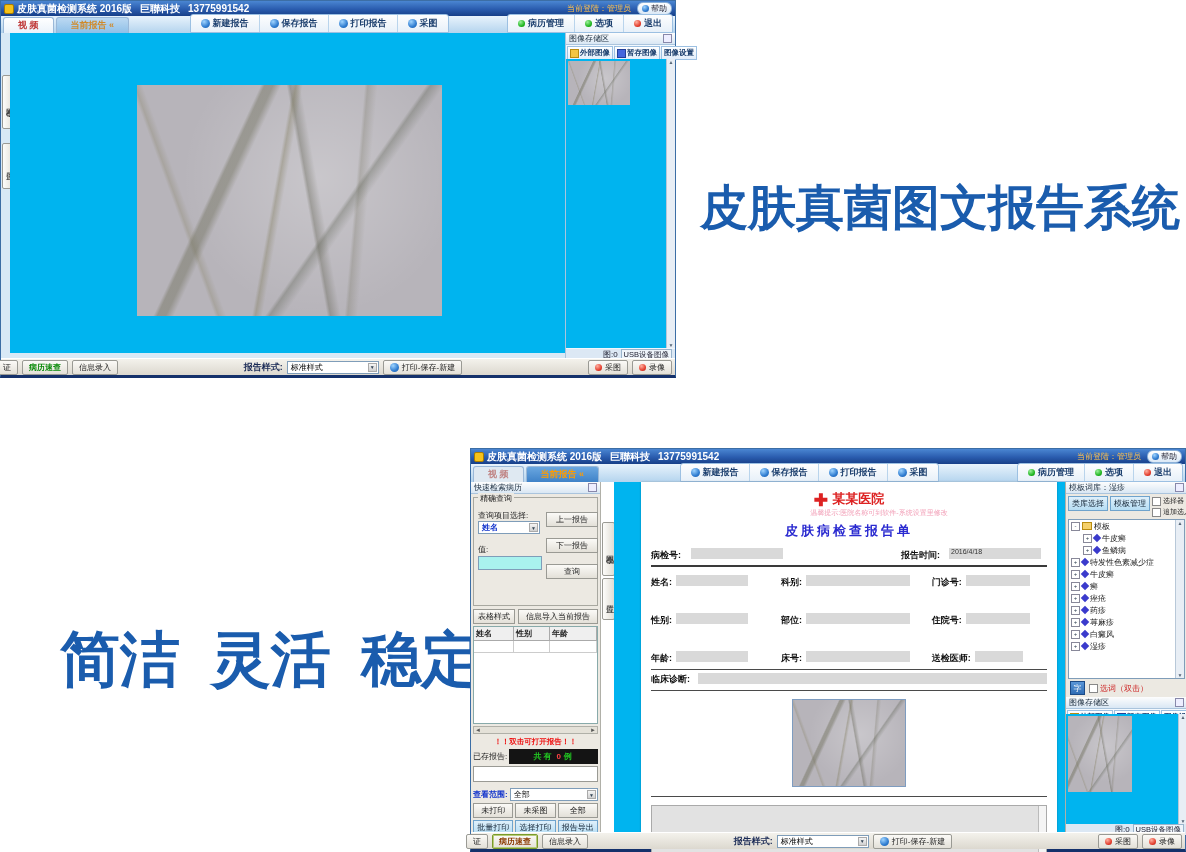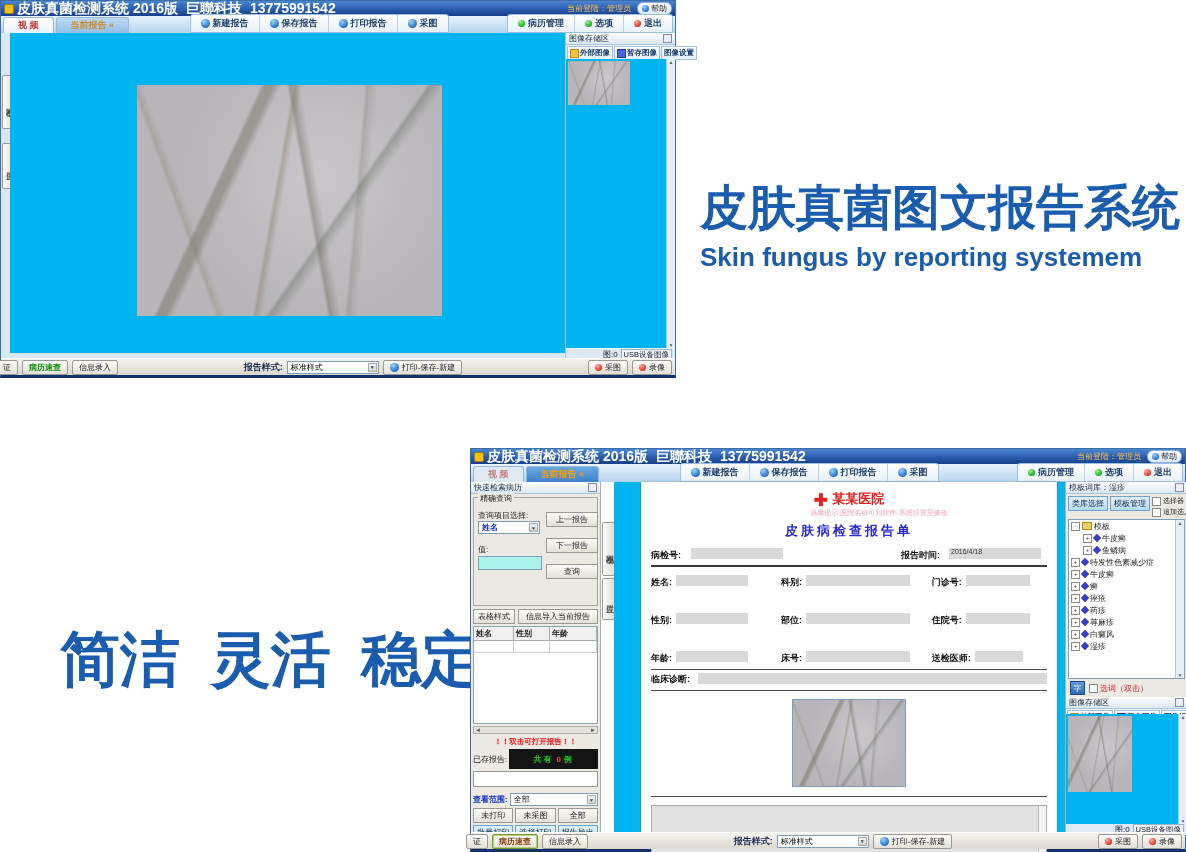--- a/index.html
+++ b/index.html
@@ -2,21 +2,21 @@
 <html><head>
 <meta charset="utf-8">
 <style>
   html,body{margin:0;padding:0;background:#fff;font-family:"Liberation Sans",sans-serif;}
   #stage{position:relative;width:1186px;height:852px;background:#fff;overflow:hidden;}
 
   
   .win{position:absolute;background:#dceaf7;border:1px solid #3c6ea5;border-bottom:3px solid #14316b;box-sizing:border-box;}
   .titlebar{position:absolute;left:0;top:0;right:0;height:15px;background:linear-gradient(180deg,#4a86d2 0%,#2a5cae 55%,#173f88 100%);display:flex;align-items:center;padding:0 3px;box-sizing:border-box;}
   .lock{width:8px;height:8px;background:#f6c21a;border:1px solid #a87c00;border-radius:2px;margin-right:3px;flex:0 0 auto;}
-  .wtitle{color:#fff;font-size:14px;font-weight:bold;white-space:nowrap;}
+  .wtitle{color:#fff;font-size:10px;font-weight:bold;white-space:nowrap;}
   .wtitle span{margin-right:8px;}
   .loginrow{margin-left:auto;display:flex;align-items:center;gap:6px;}
   .logintxt{font-size:8px;color:#ffc04d;white-space:nowrap;}
   .helpbtn{display:flex;align-items:center;gap:2px;background:linear-gradient(#ffffff,#dce9f6);border:1px solid #8ab0d8;border-radius:6px;font-size:8px;color:#223;padding:0 4px;height:11px;}
   .qicon{width:7px;height:7px;border-radius:50%;background:radial-gradient(circle at 35% 30%,#9fd4ff,#2f7cd0 60%,#1b5aa8);}
   .tabrow{position:absolute;left:0;right:0;background:linear-gradient(180deg,#e8f3fc,#b4d4ee);display:flex;align-items:flex-end;padding:0 2px;box-sizing:border-box;}
   .tab{height:15px;padding:0 14px;font-size:9px;font-weight:bold;display:flex;align-items:center;border:1px solid #9ab8d8;border-bottom:none;border-radius:3px 3px 0 0;margin-right:2px;white-space:nowrap;}
   .tab.video-active{background:linear-gradient(#ffffff,#eaf2fa);color:#c03a3a;}
   .tab.report-dim{background:linear-gradient(#bcd9f2,#8fc0e8);color:#d08a2a;}
   .tab.video-dim{background:#dfe9f2;color:#c08585;}
@@ -67,21 +67,21 @@
   .group .legend{position:absolute;top:-5px;left:4px;background:#ece9e2;padding:0 2px;font-size:8px;}
   .fbtn{font-size:8px;background:linear-gradient(#fbfaf7,#e3e0d8);border:1px solid #9a9a94;padding:1px 3px;color:#222;text-align:center;white-space:nowrap;box-sizing:border-box;}
   .cyaninput{background:#a9f2ee;border:1px solid #7f9db9;height:12px;}
   .ltable{background:#fff;border:1px solid #8aa;margin:2px;}
   .ltable .hrow{display:flex;background:#efefef;border-bottom:1px solid #aaa;font-weight:bold;}
   .ltable .hrow div{padding:1px 2px;border-right:1px solid #aaa;box-sizing:border-box;}
   .ltable .erow{display:flex;border-bottom:1px solid #ccc;height:11px;}
   .ltable .erow div{border-right:1px solid #ccc;box-sizing:border-box;}
   .hscroll{display:flex;justify-content:space-between;background:#e4e1d8;border:1px solid #b0b0a8;margin:0 2px;font-size:6px;color:#555;padding:0 1px;}
   .redtip{color:#ee1111;font-size:7.5px;font-weight:bold;text-align:center;margin-top:3px;}
-  .blackbox{background:#141414;color:#22cc22;font-size:8px;font-weight:bold;letter-spacing:2px;display:flex;align-items:center;justify-content:center;gap:3px;height:20px;flex:1;}
+  .blackbox{background:#141414;color:#22cc22;font-size:8px;font-weight:bold;letter-spacing:2px;display:flex;align-items:center;justify-content:center;gap:3px;height:15px;flex:1;}
   .blackbox .num{color:#ff4444;letter-spacing:0;}
   .bluebtn{font-size:8px;background:linear-gradient(#dff0fb,#b6ddf4);border:1px solid #6fa3cc;padding:1px 3px;color:#123;text-align:center;white-space:nowrap;}
 
   
   .page{position:absolute;background:#fff;box-shadow:0 0 2px rgba(0,0,0,.25);box-sizing:border-box;color:#111;}
   .gfield{background:#d9d9d9;height:11px;display:inline-block;vertical-align:middle;}
   .flabel{font-size:9px;font-weight:bold;white-space:nowrap;}
   .hline2{border-top:2px solid #3a3a3a;}
   .hline1{border-top:1px solid #4a4a4a;}
   .cross{color:#dd2222;font-size:17px;line-height:15px;font-weight:bold;}
@@ -226,21 +226,20 @@
         </div>
       <div class="bbtn">
           <span class="dot red"></span>
           <span>录像</span>
         </div>
     </div>
   </div>
 
   <div class="mk-title">
     <div class="cn">皮肤真菌图文报告系统</div>
-    <div class="en">Skin fungus by reporting systemem</div>
   </div>
 
   <div class="mk-slogan">
     <div class="cn">简洁 灵活 稳定</div>
   </div>
 
   <div class="win" style="left:470px;top:448px;width:716px;height:404px;">
     <div class="titlebar">
       <span class="lock"></span>
       <span class="wtitle">

